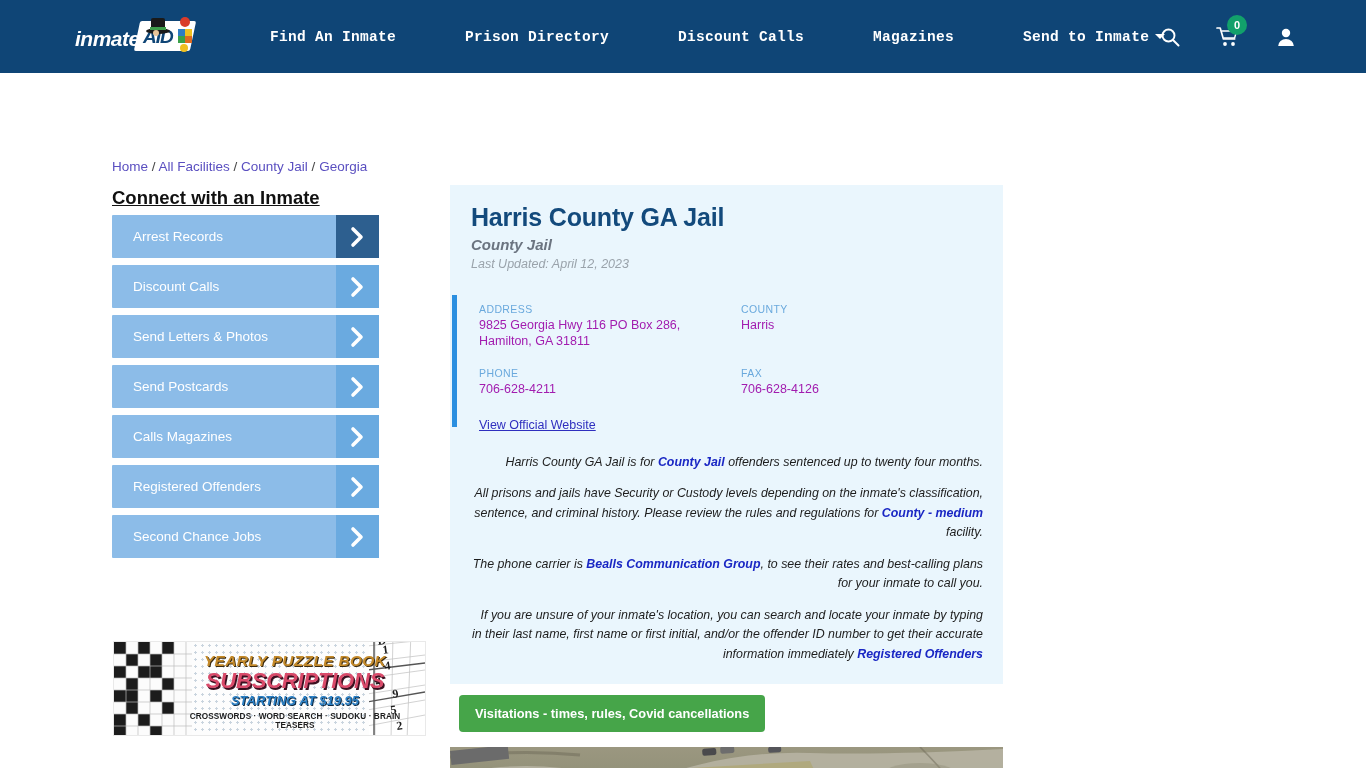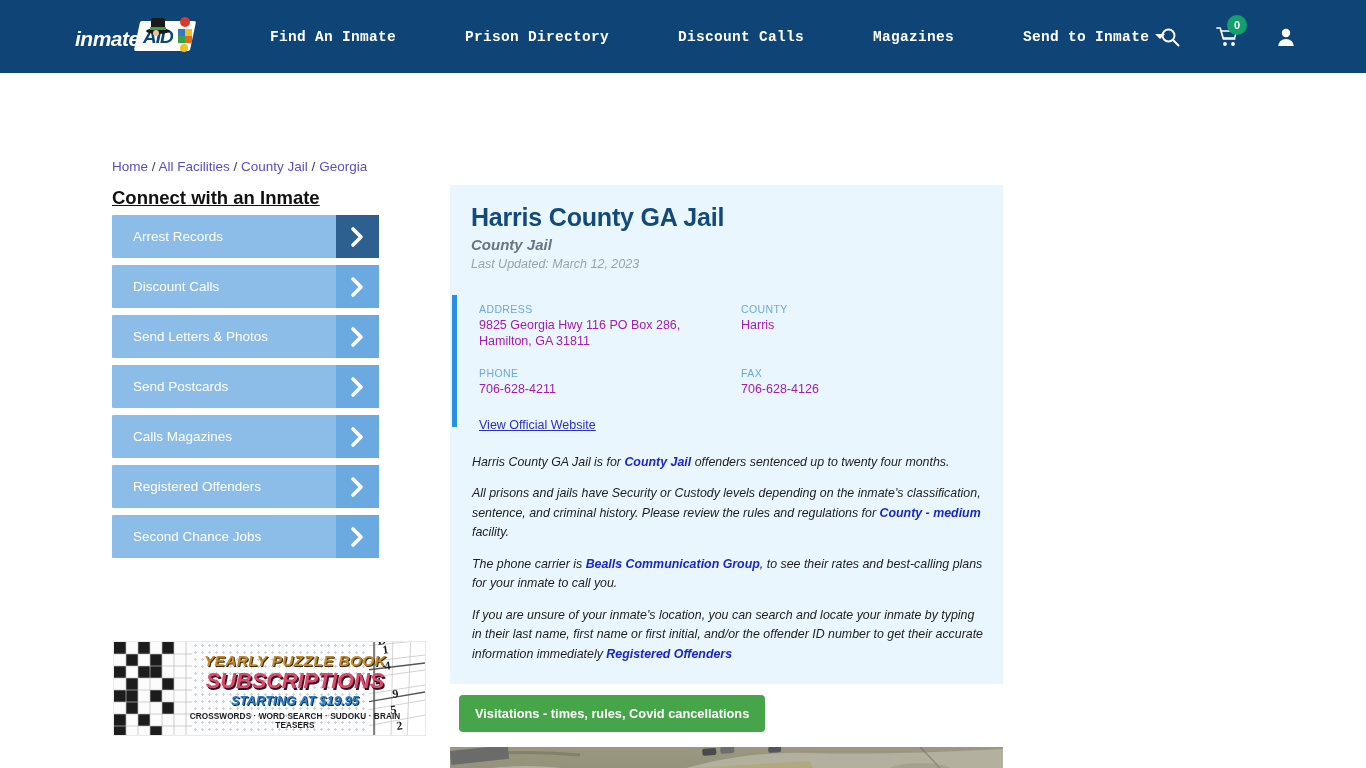--- a/index.html
+++ b/index.html
@@ -178,21 +178,21 @@
   .info-value { font-size: 12.5px; color: #a21caf; line-height: 15.5px; }
   .info-row2 { margin-top: 18px; }
   .official-link {
     display: inline-block; margin-top: 20px;
     font-size: 12.5px; color: #2f2fbf; text-decoration: underline; cursor: pointer;
   }
 
   .desc { padding: 0 20px 20px 22px; }
   .desc p {
     font-size: 12.4px; font-style: italic; color: #1d1d1d;
-    line-height: 19.5px; margin-bottom: 12px;
+    line-height: 19.5px; margin-bottom: 12px; text-align: right;
   }
   .desc p:last-child { margin-bottom: 0; }
   .desc a {
     color: #1a27c4; font-weight: bold; text-decoration: none; cursor: pointer;
   }
 
   
   .btn-row {
     position: absolute; left: 459px; top: 622px; display: flex; gap: 26px;
   }
@@ -413,21 +413,21 @@
     <div class="ad-line1">YEARLY PUZZLE BOOK</div>
     <div class="ad-line2">SUBSCRIPTIONS</div>
     <div class="ad-line3">STARTING AT $19.95</div>
     <div class="ad-line4">CROSSWORDS · WORD SEARCH · SUDOKU · BRAIN TEASERS</div>
   </div>
 
   <div class="card">
     <div class="card-head">
       <div class="card-title">Harris County GA Jail</div>
       <div class="card-sub">County Jail</div>
-      <div class="card-updated">Last Updated: March 12, 2023</div>
+      <div class="card-updated">Last Updated: April 12, 2023</div>
     </div>
 
     <div class="info-block">
       <div class="accent-bar"></div>
       <div class="info-grid">
         <div class="info-col">
           <div class="info-label">ADDRESS</div>
           <div class="info-value">
             <div>9825 Georgia Hwy 116 PO Box 286,</div>
             <div>Hamilton, GA 31811</div>

